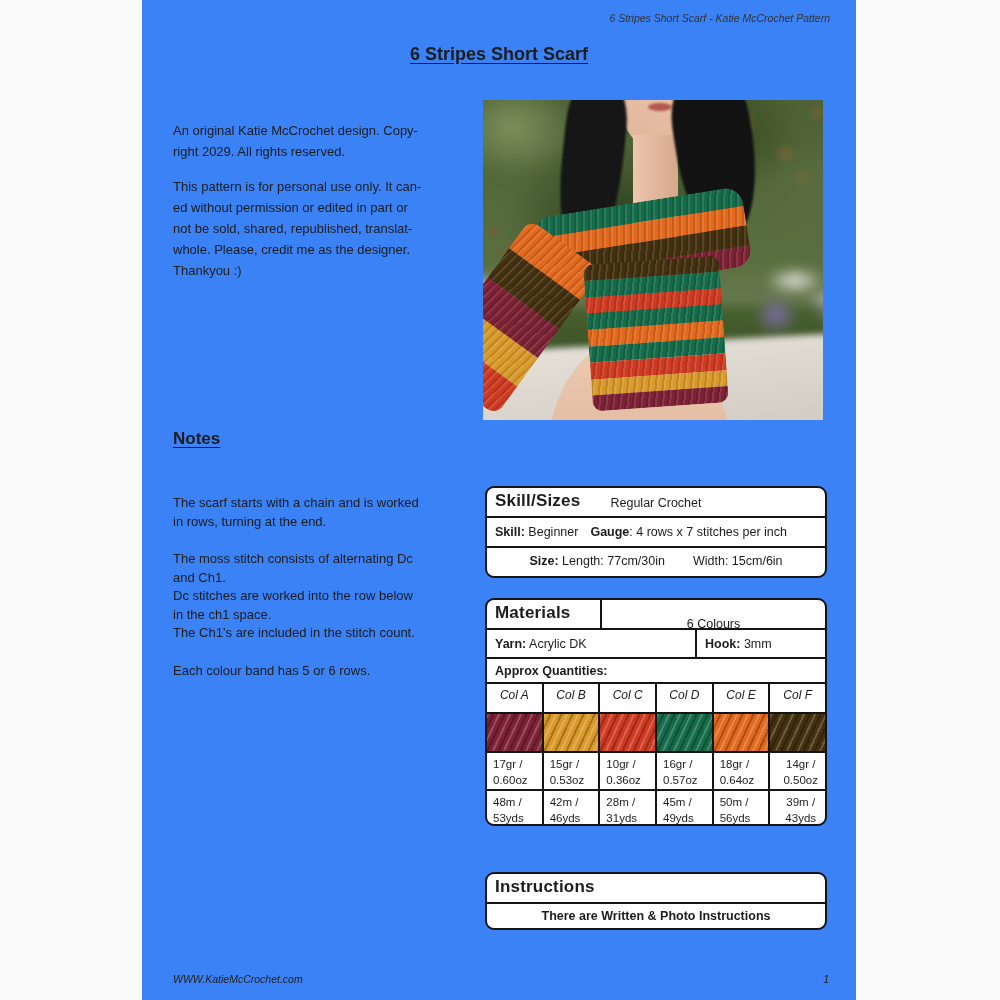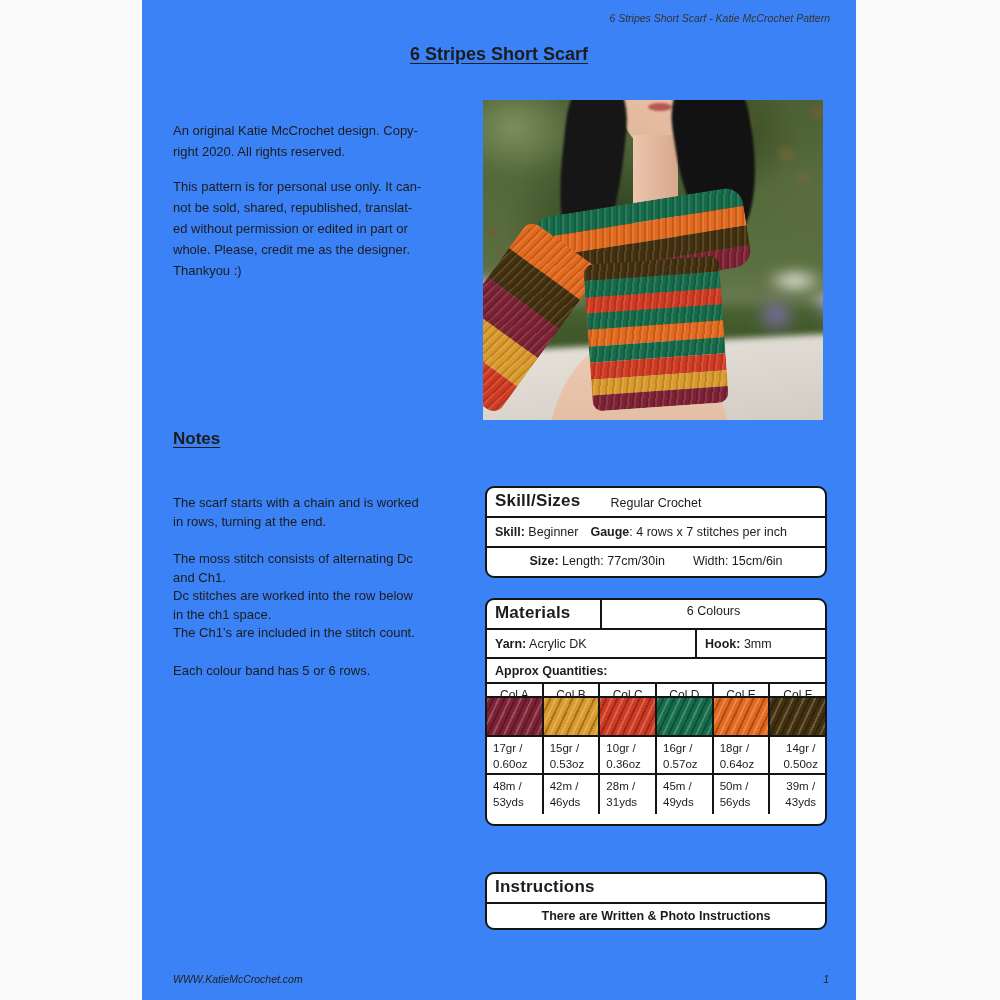--- a/index.html
+++ b/index.html
@@ -140,33 +140,33 @@
   .sk-r2 { height:30px; border-bottom:2px solid #141414;
     padding:7px 12px 0 8px; font-size:12.5px; }
   .sk-r3 { height:26px; padding-top:6px; text-align:center; font-size:12.5px; }
   .gap-sm { display:inline-block; width:12px; }
   .gap-lg { display:inline-block; width:28px; }
 
   .materials-box { top:598px; height:228px; }
   .m-r1 { height:30px; border-bottom:2px solid #141414; display:flex; }
   .m-r1 .m-head-cell { width:115px; border-right:2px solid #141414;
     padding:3px 0 0 8px; }
-  .m-r1 .m-colours { flex:1; text-align:center; padding-top:4px; font-size:12.5px; }
+  .m-r1 .m-colours { flex:1; text-align:center; padding-top:17px; font-size:12.5px; }
   .m-r2 { height:29px; border-bottom:2px solid #141414; display:flex;
     font-size:12.5px; }
   .m-r2 .m-yarn { width:210px; border-right:2px solid #141414;
     padding:7px 0 0 8px; }
   .m-r2 .m-hook { flex:1; padding:7px 0 0 8px; }
   .m-r3 { height:25px; border-bottom:2px solid #141414;
     padding:5px 0 0 8px; font-size:12.5px; font-weight:bold; }
   .m-grid-row { display:flex; border-bottom:2px solid #141414; }
   .m-grid-row:last-child { border-bottom:none; }
   .m-grid-row .cell { flex:1; border-right:2px solid #141414; min-width:0; }
   .m-grid-row .cell:last-child { border-right:none;text-align:center; }
-  .row-colheads { height:14px; }
+  .row-colheads { height:30px;font-style:italic; }
   .row-colheads .cell { text-align:center; font-size:12px; padding-top:4px; }
   .row-swatches { height:39px; }
   .swatch { width:100%; height:100%; position:relative; }
   .swatch::after { content:""; position:absolute; inset:0;
     background:repeating-linear-gradient(115deg,
       rgba(255,255,255,.20) 0 2px, rgba(0,0,0,0) 2px 5px,
       rgba(0,0,0,.25) 5px 7px, rgba(0,0,0,0) 7px 10px); }
   .row-weights { height:38px; }
   .row-lengths { height:39px; }
   .qcell { padding:3px 0 0 6px; font-size:11.5px; line-height:16px; }
@@ -188,26 +188,26 @@
 <div class="canvas">
   <div class="page">
 
     <div class="running-header">6 Stripes Short Scarf - Katie McCrochet Pattern</div>
 
     <div class="doc-title">6 Stripes Short Scarf</div>
 
     <div class="intro">
       <div class="para">
         <div>An original Katie McCrochet design. Copy-</div>
-        <div>right 2020. All rights reserved.</div>
+        <div>right 2029. All rights reserved.</div>
       </div>
       <div class="para">
         <div>This pattern is for personal use only. It can-</div>
+        <div>ed without permission or edited in part or</div>
         <div>not be sold, shared, republished, translat-</div>
-        <div>ed without permission or edited in part or</div>
         <div>whole. Please, credit me as the designer.</div>
         <div>Thankyou :)</div>
       </div>
     </div>
 
     <div class="photo">
       <div class="ph ph-foliage"></div>
       <div class="ph ph-orange-dots"></div>
       <div class="ph ph-stones"></div>
       <div class="ph ph-grass"></div>

